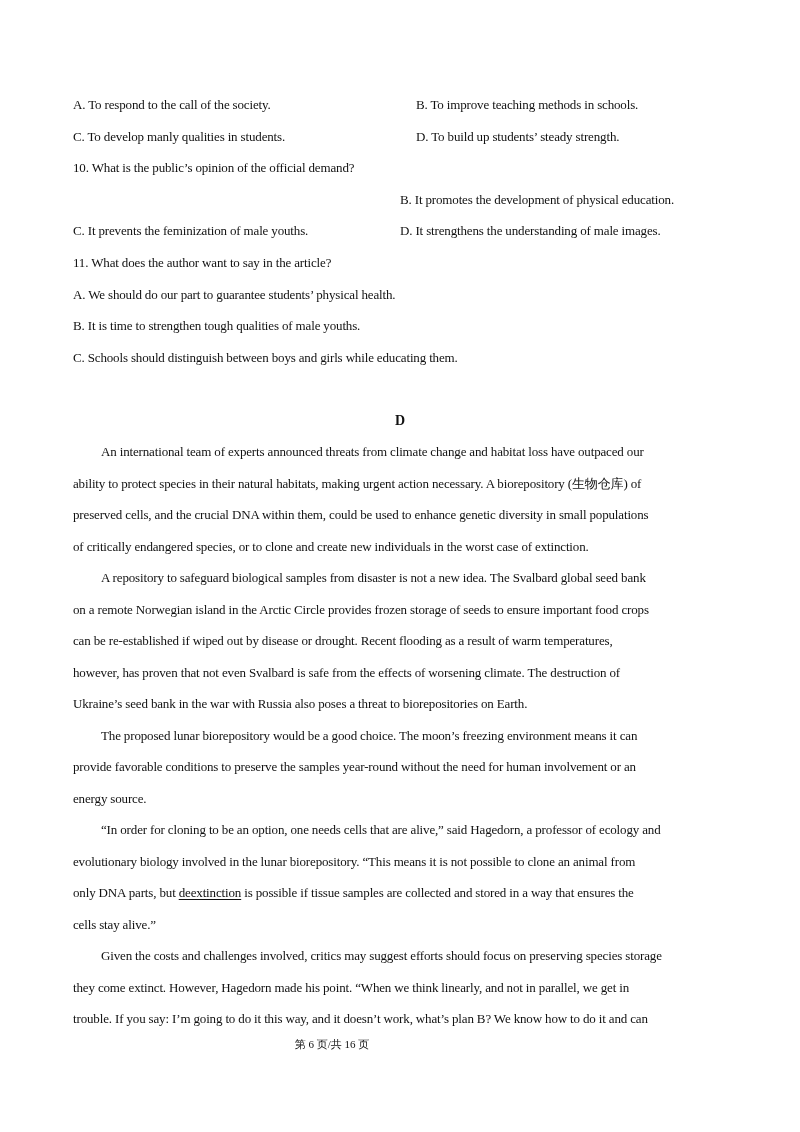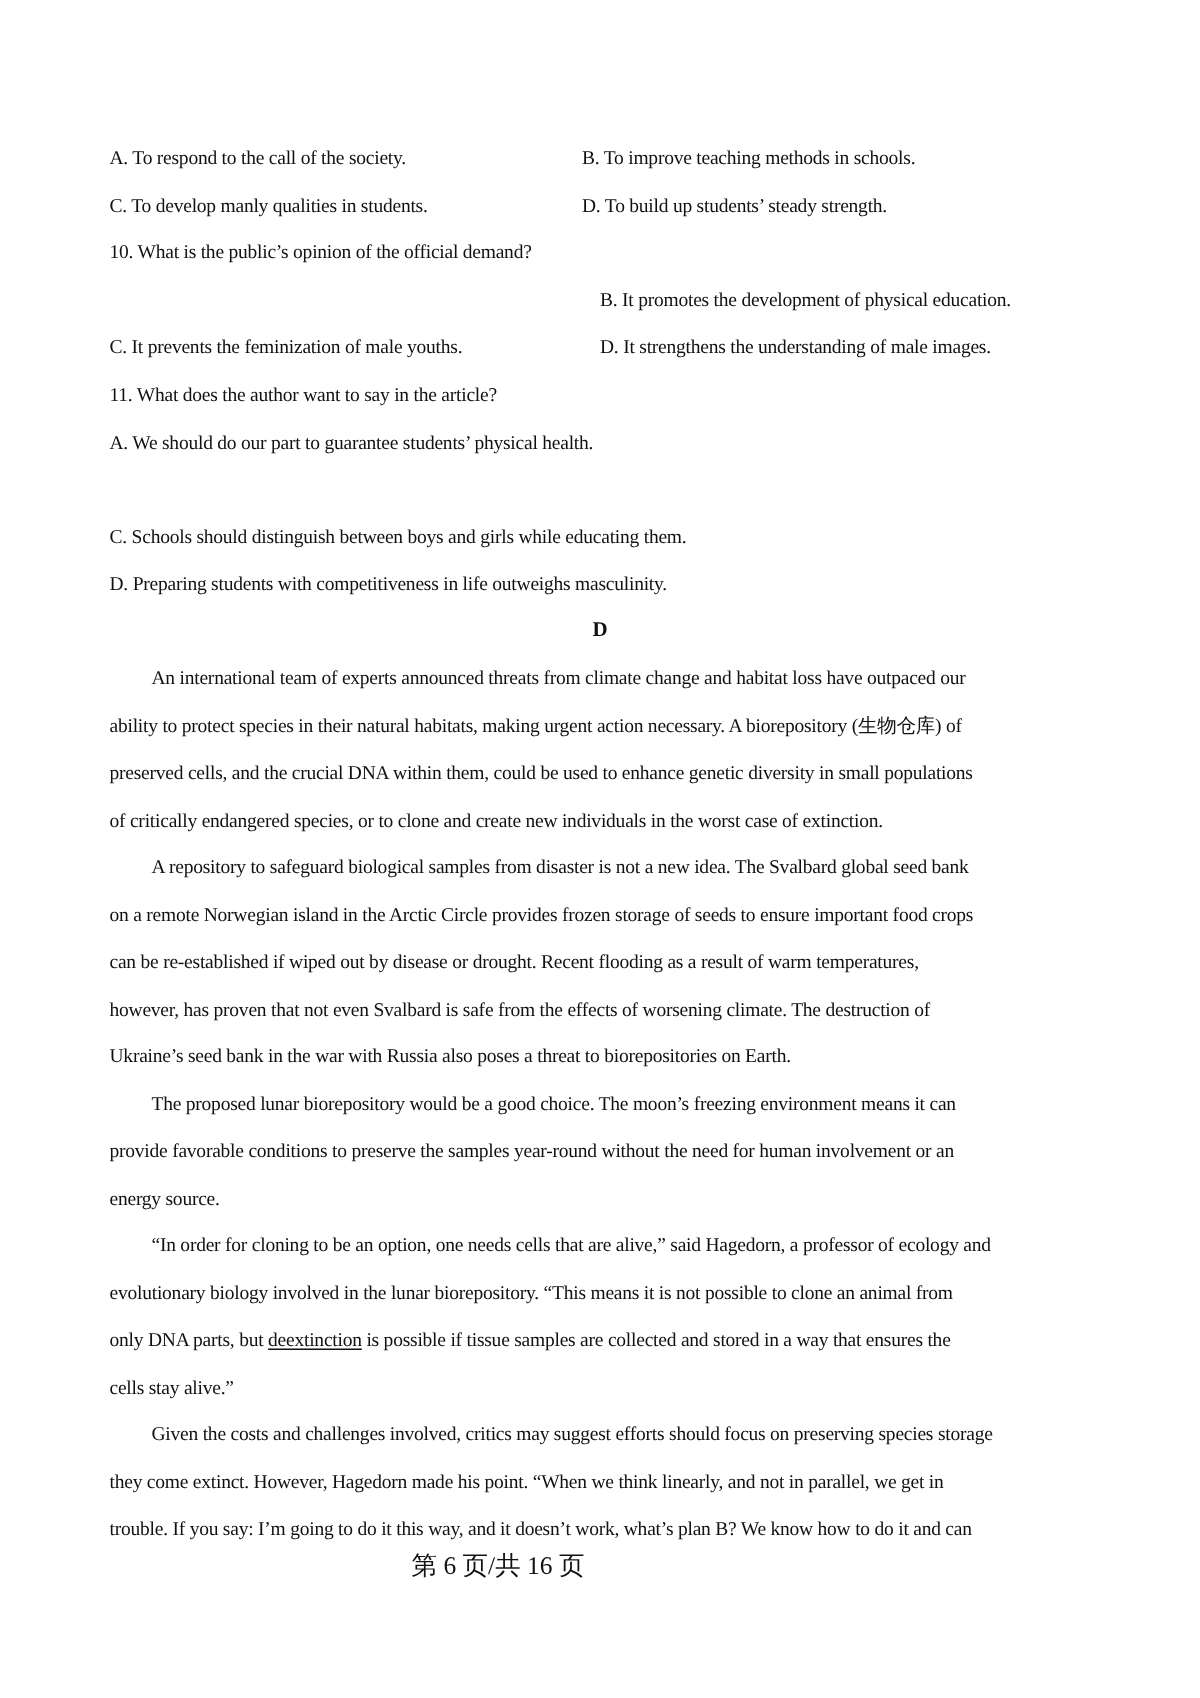--- a/index.html
+++ b/index.html
@@ -7,52 +7,52 @@
     width: 800px; height: 1132px; position: relative; overflow: hidden;
     font-family: "Liberation Serif", "DejaVu Serif", serif;
     color: #111111;
   }
   .page { position: absolute; left: 0; top: 0; width: 800px; height: 1132px; }
   .line {
     position: absolute; font-size: 13px; line-height: 18px;
     white-space: nowrap; letter-spacing: -0.15px;
   }
   .col-a { left: 73px; }
-  .col-b { left: 388px; }
+  .col-b { left: 416px; }
   .indent { left: 101px; }
   .body { left: 73px; }
   .section-title {
     position: absolute; left: 0; width: 800px; text-align: center;
     font-weight: bold; font-size: 14px; line-height: 18px;
   }
   .u { text-decoration: underline; text-underline-offset: 2px; }
   .footer {
     position: absolute; left: 0; width: 664px; text-align: center;
-    font-size: 17px; line-height: 18px;
+    font-size: 11px; line-height: 18px;
   }
 </style>
 </head>
 <body>
 
 <div class="page">
 
   <div class="line col-a" style="top:96px">A. To respond to the call of the society.</div>
   <div class="line col-b" style="top:96px">B. To improve teaching methods in schools.</div>
   <div class="line col-b" style="top:128px">D. To build up students’ steady strength.</div>
   <div class="line col-a" style="top:128px">C. To develop manly qualities in students.</div>
 
   <div class="line col-a" style="top:159px">10. What is the public’s opinion of the official demand?</div>
   <div class="line col-b" style="top:191px; left:400px">B. It promotes the development of physical education.</div>
   <div class="line col-a" style="top:222px">C. It prevents the feminization of male youths.</div>
   <div class="line col-b" style="top:222px; left:400px">D. It strengthens the understanding of male images.</div>
 
   <div class="line col-a" style="top:254px">11. What does the author want to say in the article?</div>
   <div class="line col-a" style="top:286px">A. We should do our part to guarantee students’ physical health.</div>
+  <div class="line col-a" style="top:317px">B. It is time to strengthen tough qualities of male youths.</div>
   <div class="line col-a" style="top:349px">C. Schools should distinguish between boys and girls while educating them.</div>
-  <div class="line col-a" style="top:380px">D. Preparing students with competitiveness in life outweighs masculinity.</div>
 
   <div class="section-title" style="top:412px">D</div>
 
   <div>
     <div class="line indent" style="top:443px">An international team of experts announced threats from climate change and habitat loss have outpaced our</div>
     <div class="line body" style="top:475px">ability to protect species in their natural habitats, making urgent action necessary. A biorepository (生物仓库) of</div>
     <div class="line body" style="top:506px">preserved cells, and the crucial DNA within them, could be used to enhance genetic diversity in small populations</div>
     <div class="line body" style="top:538px">of critically endangered species, or to clone and create new individuals in the worst case of extinction.</div>
   </div>
 

